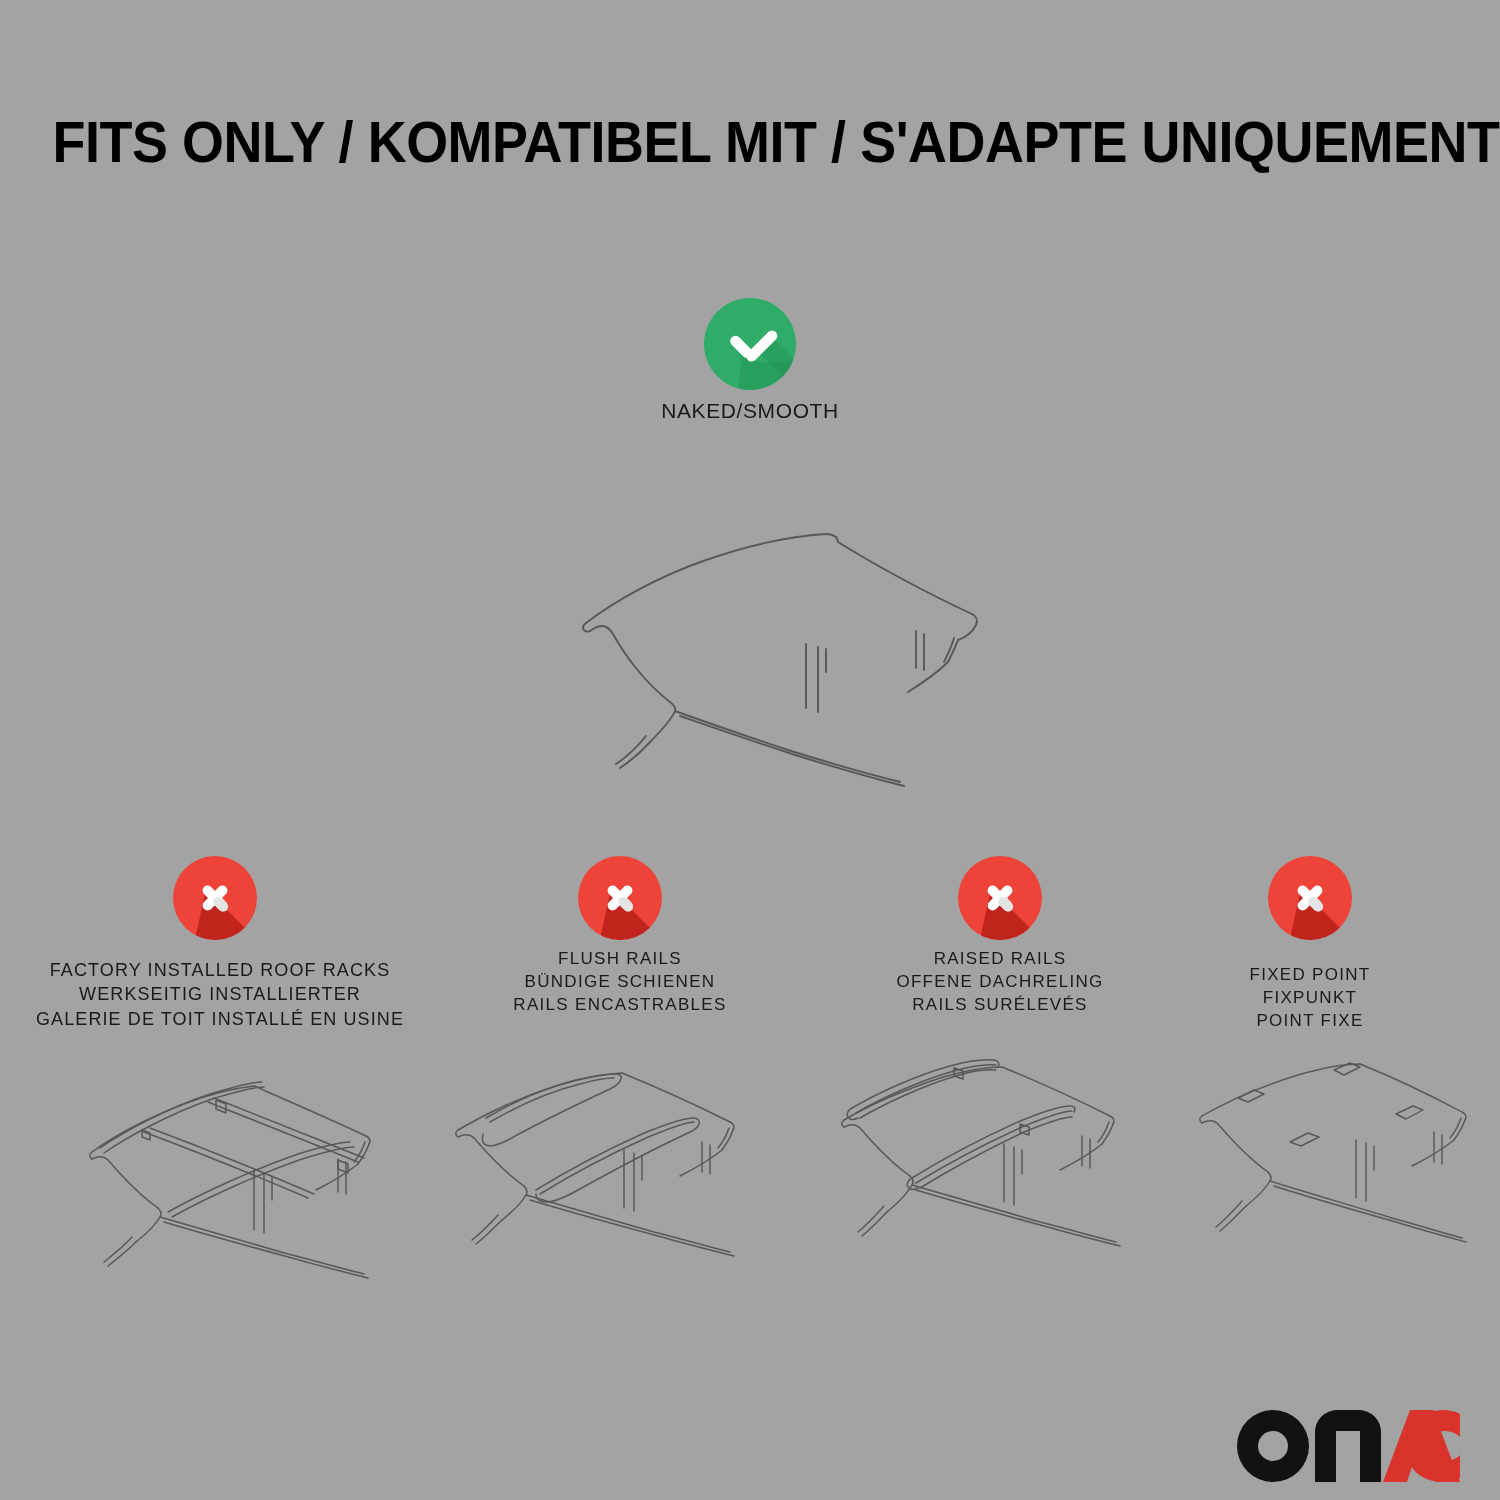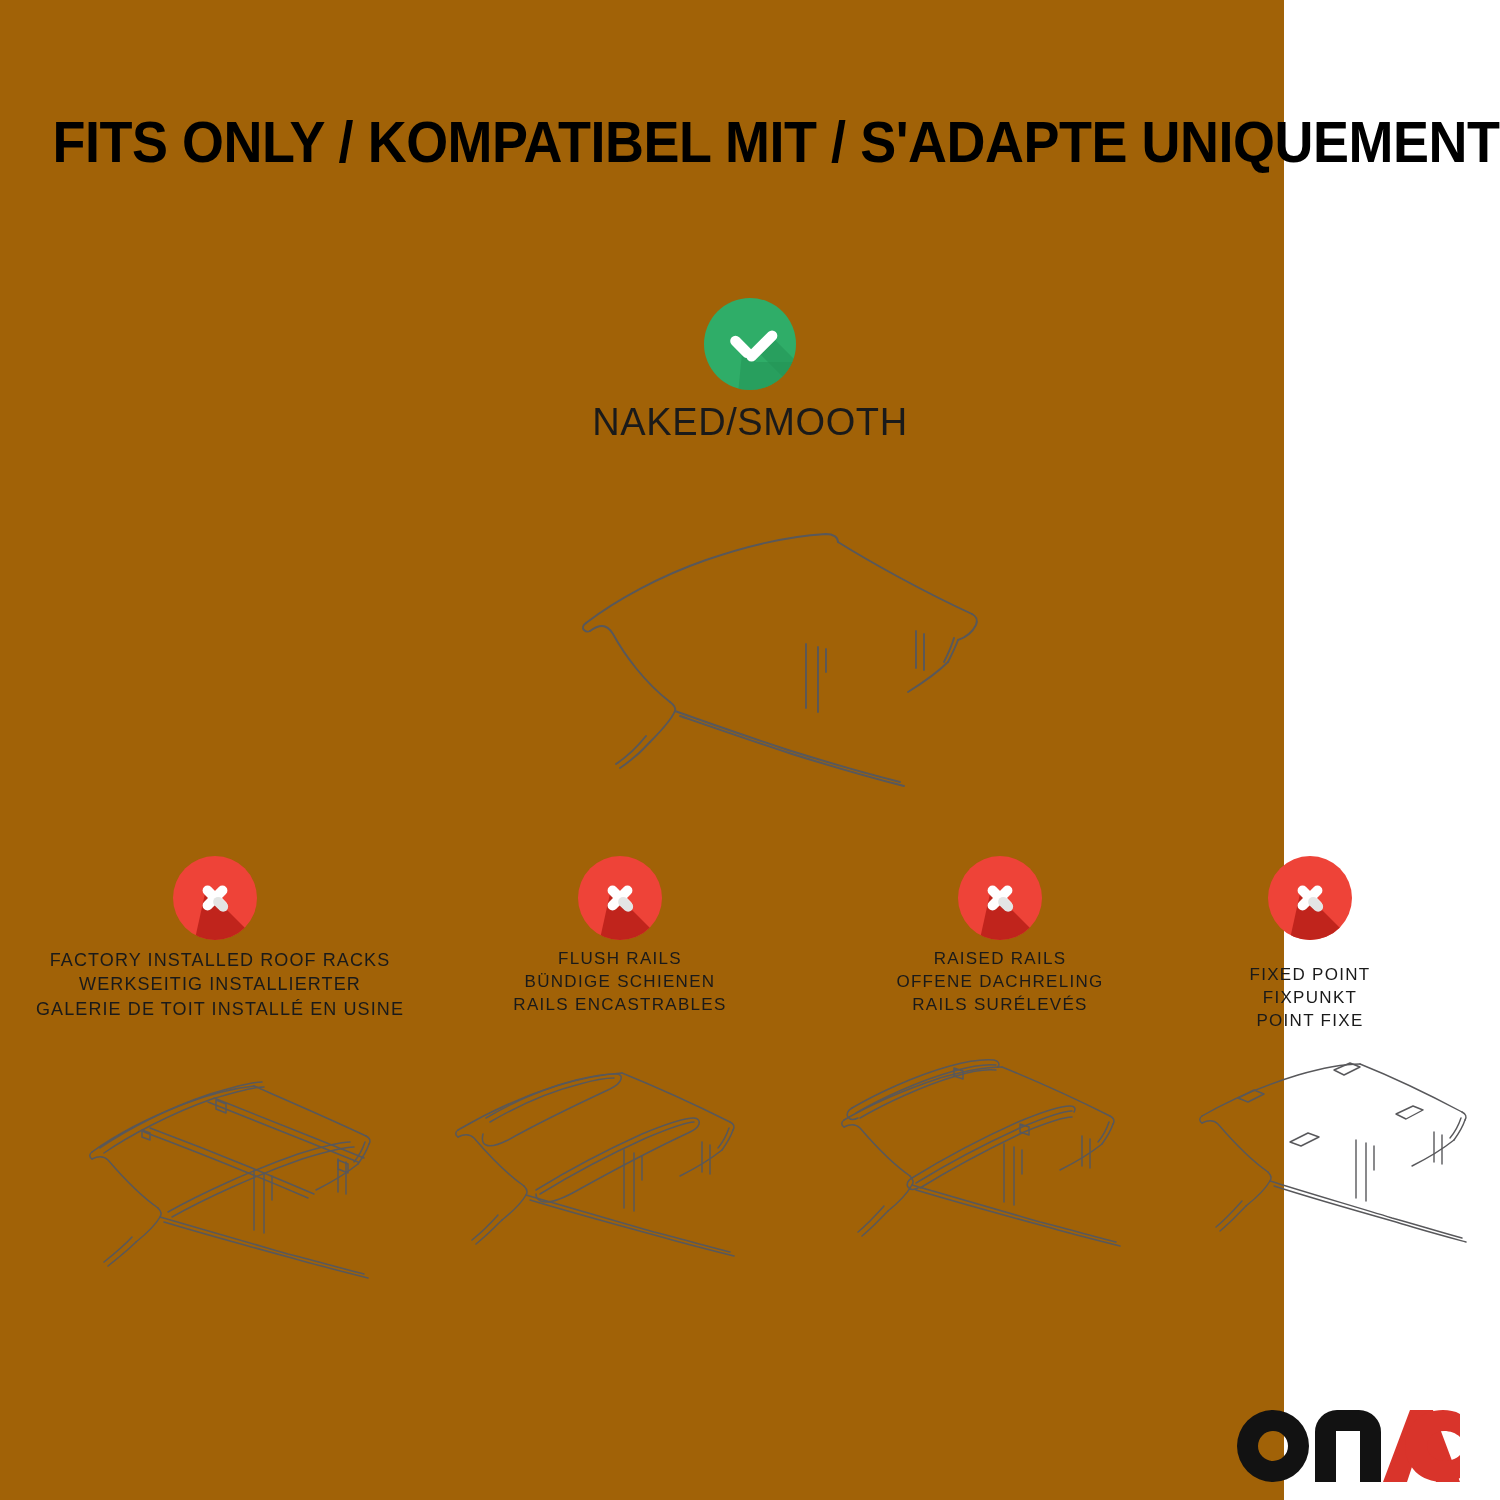--- a/index.html
+++ b/index.html
@@ -4,22 +4,22 @@
 <style>
   * { margin:0; padding:0; box-sizing:border-box; }
   html, body {
     width:1500px; height:1500px;
     background:#ffffff;
     font-family:"Liberation Sans", sans-serif;
     overflow:hidden;
   }
   #page {
     position:relative;
-    width:1284px; height:1500px;
-    background:#a16207;
+    width:1500px; height:1500px;
+    background:#a3a3a3;
   }
 
   
   .title {
     position:absolute;
     top:108px; left:0; width:1500px;
     text-align:center;
     font-family:"Liberation Sans Narrow","Liberation Sans", sans-serif;
     font-weight:bold;
     font-size:58px;
@@ -40,33 +40,34 @@
     text-align:center;
     color:#1a1a1a;
     font-family:"Liberation Sans", sans-serif;
     font-weight:400;
     line-height:1.30;
     white-space:nowrap;
   }
   .label .ln { display:block; }
 
   .label-main {
-    font-size:38px;
+    font-size:21px;
     letter-spacing:0.6px;
     line-height:1.28;
   }
   .label-small {
     font-size:17px;
     letter-spacing:1.3px;
     line-height:1.34;
   }
   .label-tiny {
     font-size:18px;
     letter-spacing:1.1px;
     line-height:1.36;
+    margin-top:10px;
   }
 
   
   .roof { position:absolute; }
   .roof svg { display:block; overflow:visible; }
 
   
   .logo {
     position:absolute;
     left:1237px; top:1410px;

